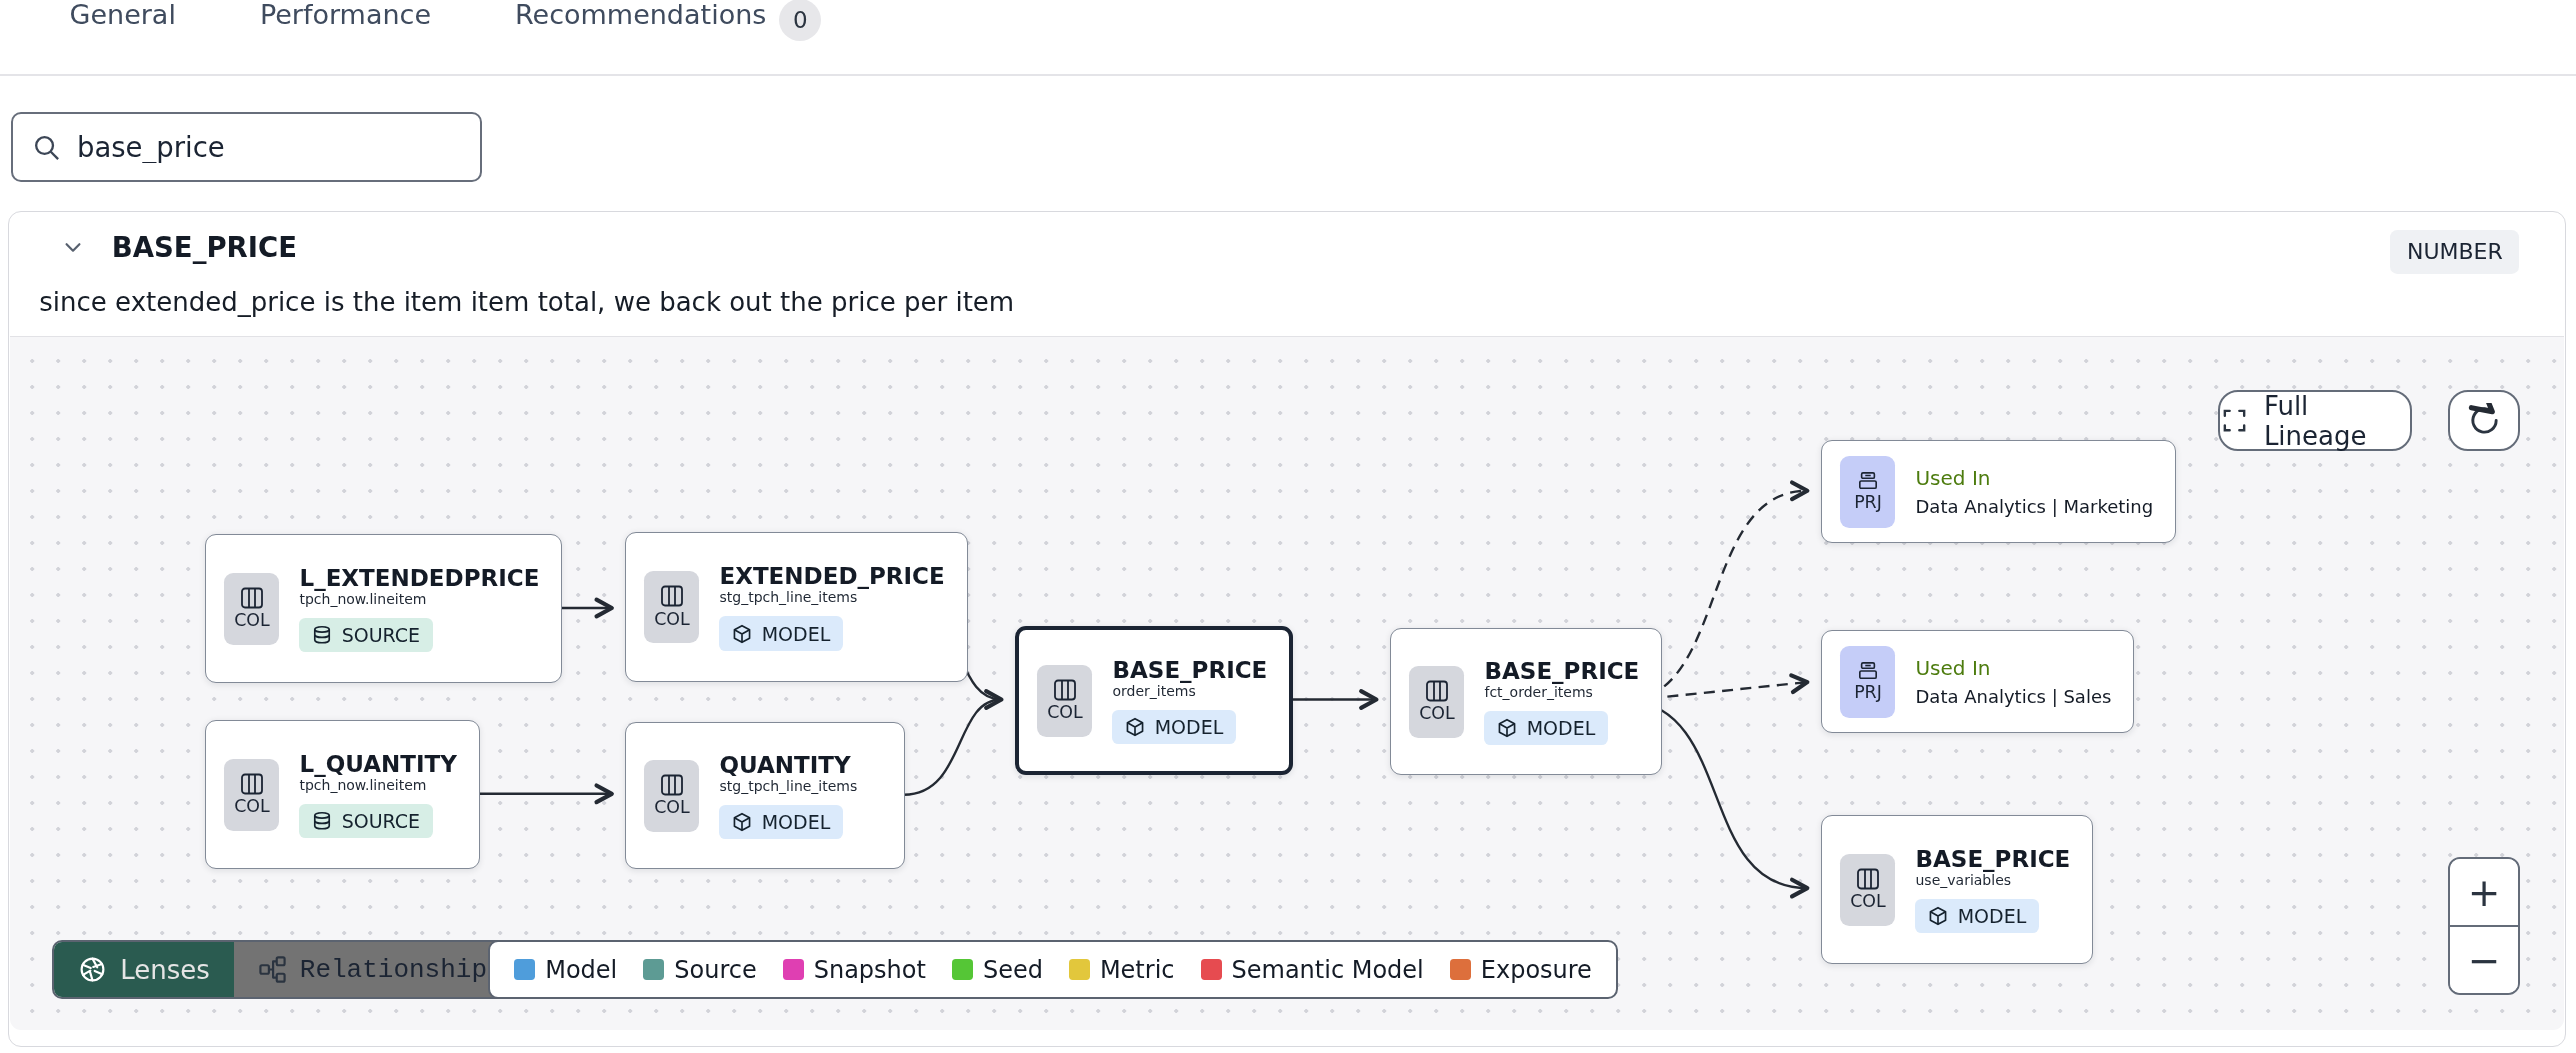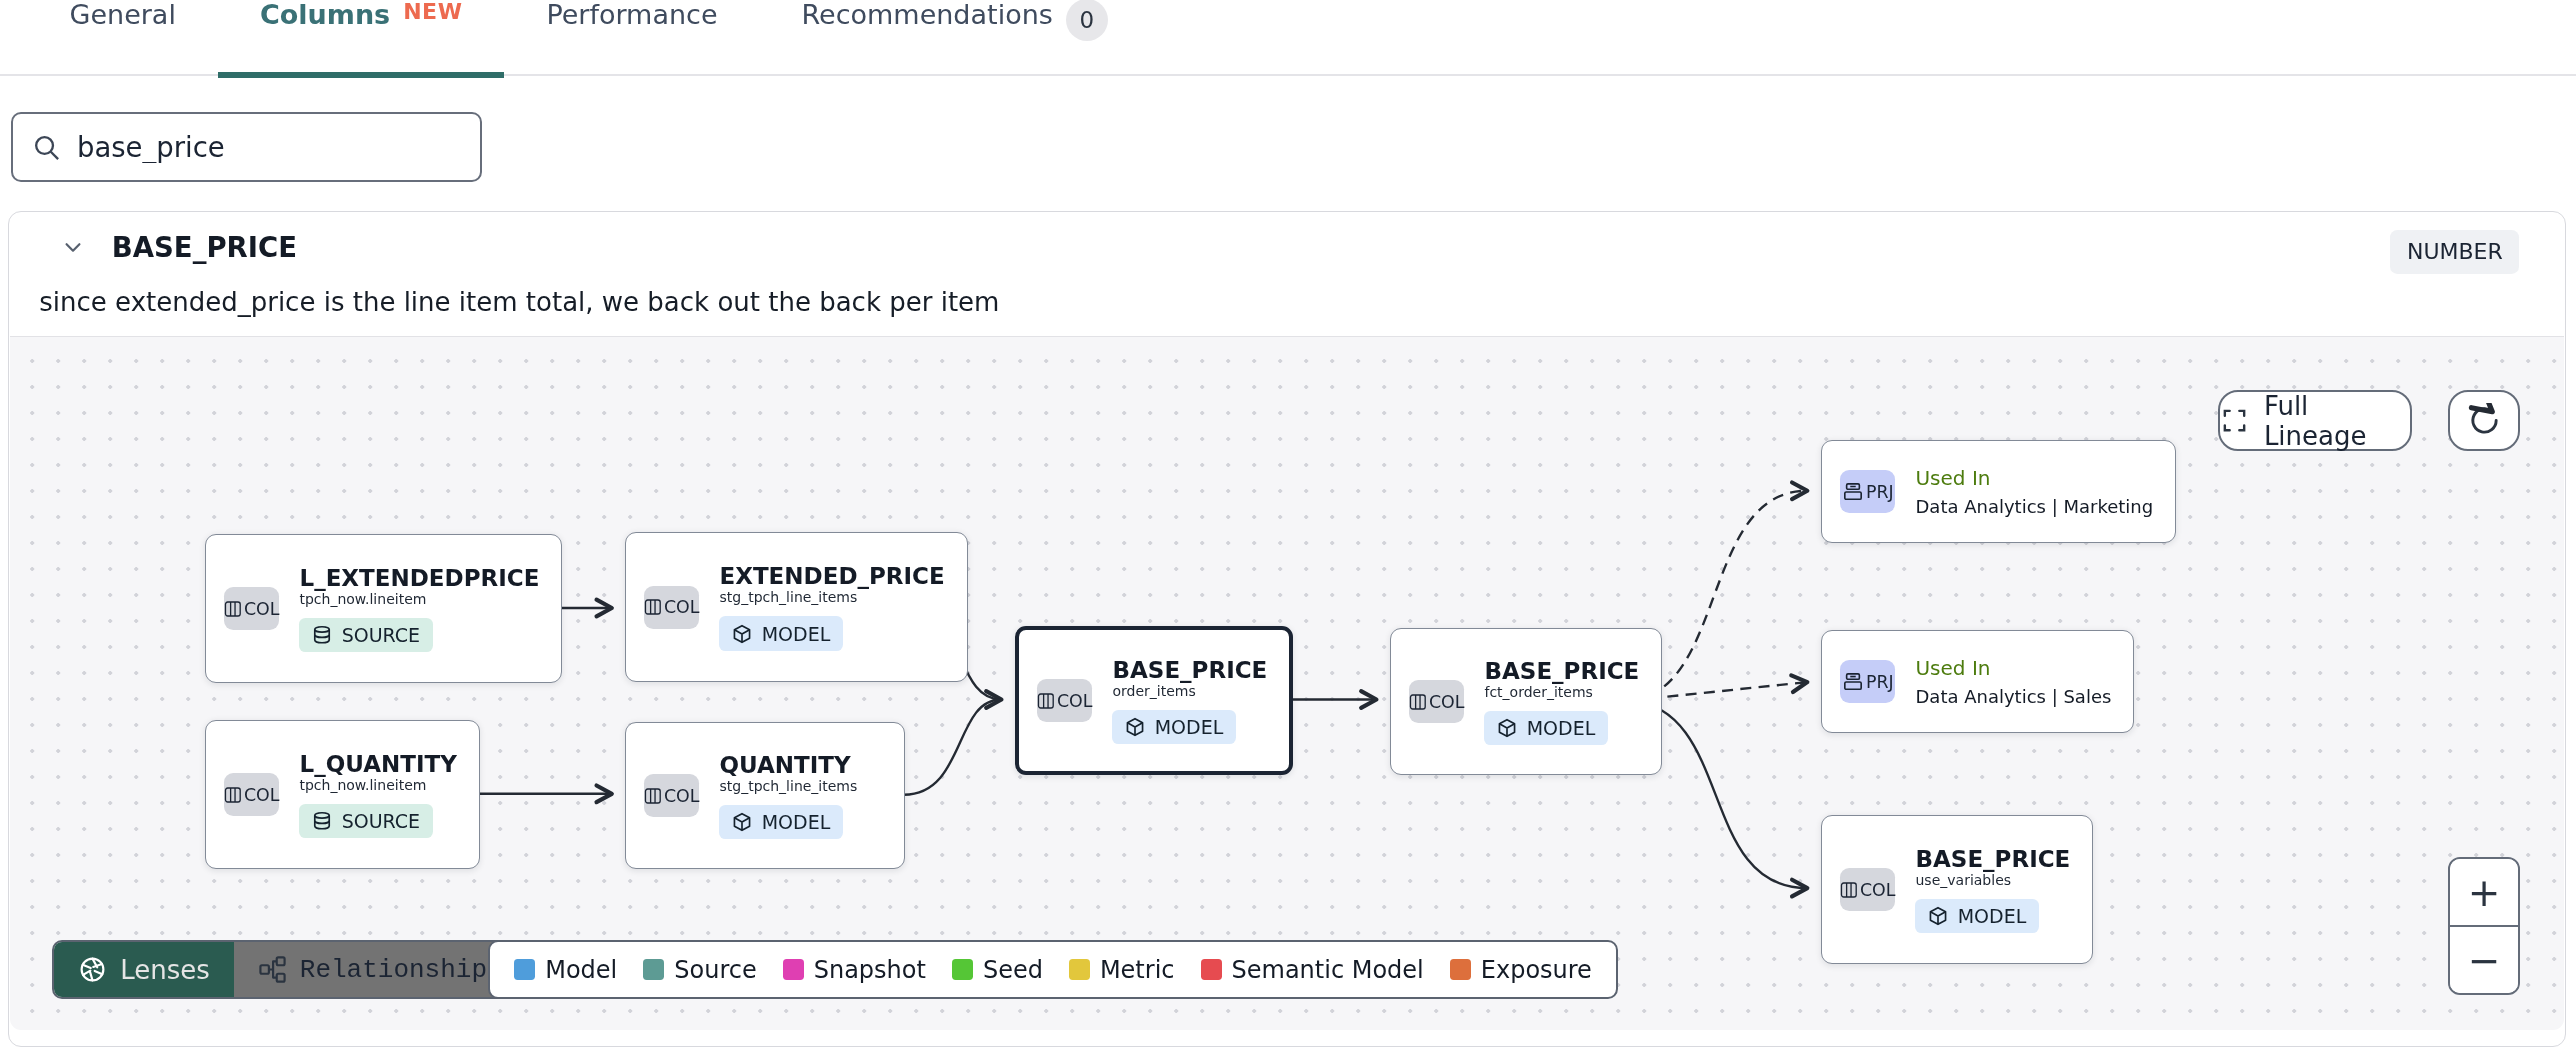--- a/index.html
+++ b/index.html
@@ -40,22 +40,22 @@
             background:#f6f6f8; border-top:1.8px solid #e2e2e6; border-radius:0 0 11px 11px;
             background-image: radial-gradient(circle, #d2d3d9 1.8px, transparent 2px);
             background-size: 26px 26px; background-position: 9.2px 11px; overflow:hidden; }
   .edges { position:absolute; left:0; top:0; width:100%; height:100%; pointer-events:none; }
 
   
   .node { position:absolute; background:#fff; border:1.8px solid #828a97; border-radius:11px;
           display:flex; align-items:center; gap:20px; padding:0 22px 0 18.3px;
           box-shadow:0 1.8px 6.4px rgba(20,27,38,0.10); cursor:pointer; white-space:nowrap; }
   .node.selected { border:4.1px solid #1b2433; }
-  .icon-tile { width:55px; height:43px; border-radius:9.2px; background:#d5d7dd;
-               display:flex; flex-direction:row; align-items:center; justify-content:center;
+  .icon-tile { width:55px; height:72px; border-radius:9.2px; background:#d5d7dd;
+               display:flex; flex-direction:column; align-items:center; justify-content:center;
                gap:1.8px; flex:none; color:#1b2433; }
   .icon-tile.prj { background:#c5cdf8; }
   .tile-label { font-size:17.4px; color:#1b2433; }
   .node-body { display:flex; flex-direction:column; align-items:flex-start; }
   .node-title { font-size:23px; font-weight:bold; color:#141b26; }
   .node-sub { font-size:14px; color:#1f2733; margin-top:0; }
   .type-badge { display:inline-flex; align-items:center; gap:9.2px; margin-top:11px;
                 border-radius:6.4px; padding:6.4px 13px; font-size:19px; color:#15222e; }
   .type-badge.source { background:#d7eee6; }
   .type-badge.model { background:#dbeafb; }
@@ -89,24 +89,20 @@
 </style>
 </head>
 <body>
 
 <div id="root">
 
   <div class="tabbar">
     <div class="tab">
         <span>General</span>
       </div>
-    <div class="tab active">
-      <span>Columns</span>
-      <span class="tab-new">NEW</span>
-    </div>
     <div class="tab">
         <span>Performance</span>
       </div>
     <div class="tab">
       <span>Recommendations</span>
       <span class="tab-count">0</span>
     </div>
   </div>
 
   <div class="search-box">
@@ -122,21 +118,21 @@
   <div class="panel">
     <div class="panel-header">
       <span>
         <svg class="ic" width="22" height="22" viewBox="0 0 24 24" fill="none" stroke="#57606e" stroke-width="2.4" stroke-linecap="round" stroke-linejoin="round">
           <polyline points="5,9 12,16 19,9"></polyline>
         </svg>
       </span>
       <span class="panel-title">BASE_PRICE</span>
     </div>
     <span class="type-pill">NUMBER</span>
-    <div class="panel-desc">since extended_price is the line item total, we back out the back per item</div>
+    <div class="panel-desc">since extended_price is the item item total, we back out the price per item</div>
 
     <div class="canvas">
 
       <svg class="edges" viewBox="0 0 2786 757" preserveAspectRatio="none">
         <defs>
           <marker id="arrow" viewBox="0 0 12 12" refX="10" refY="6" markerWidth="10" markerHeight="10" orient="auto-start-reverse">
             <path d="M2.5 1.8 L10.2 6 L2.5 10.2" fill="none" stroke="#242a33" stroke-width="2.1" stroke-linecap="round" stroke-linejoin="round"></path>
           </marker>
         </defs>
         <g fill="none" stroke="#242a33" stroke-width="2.6">

